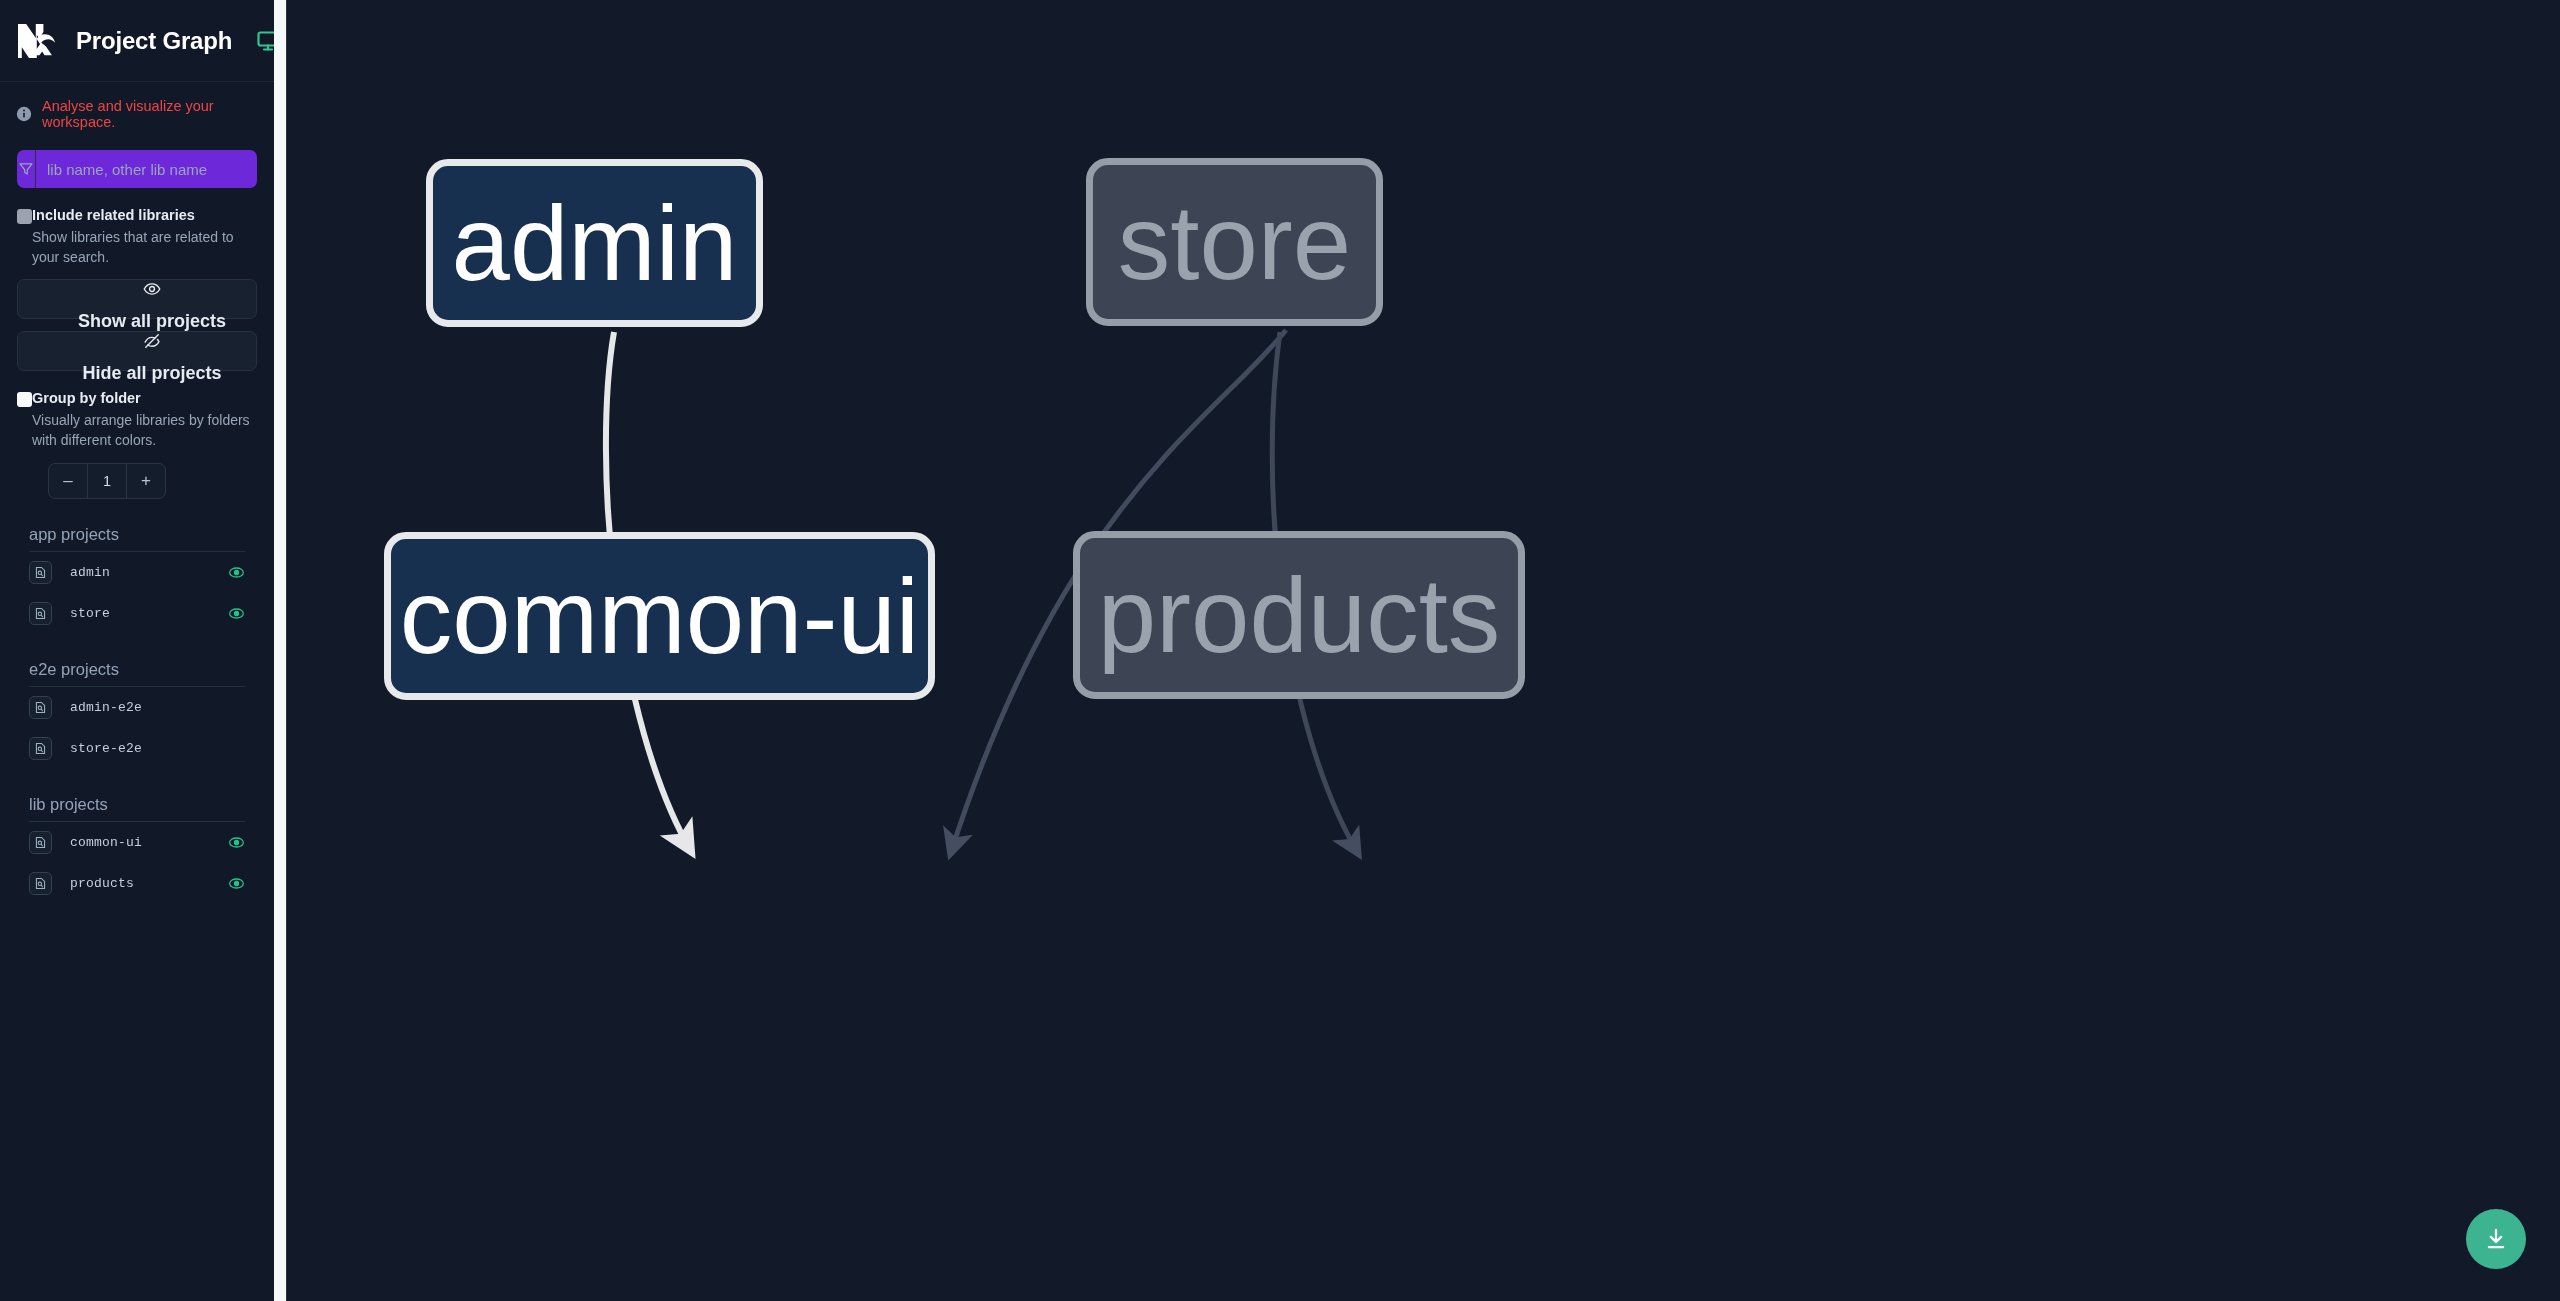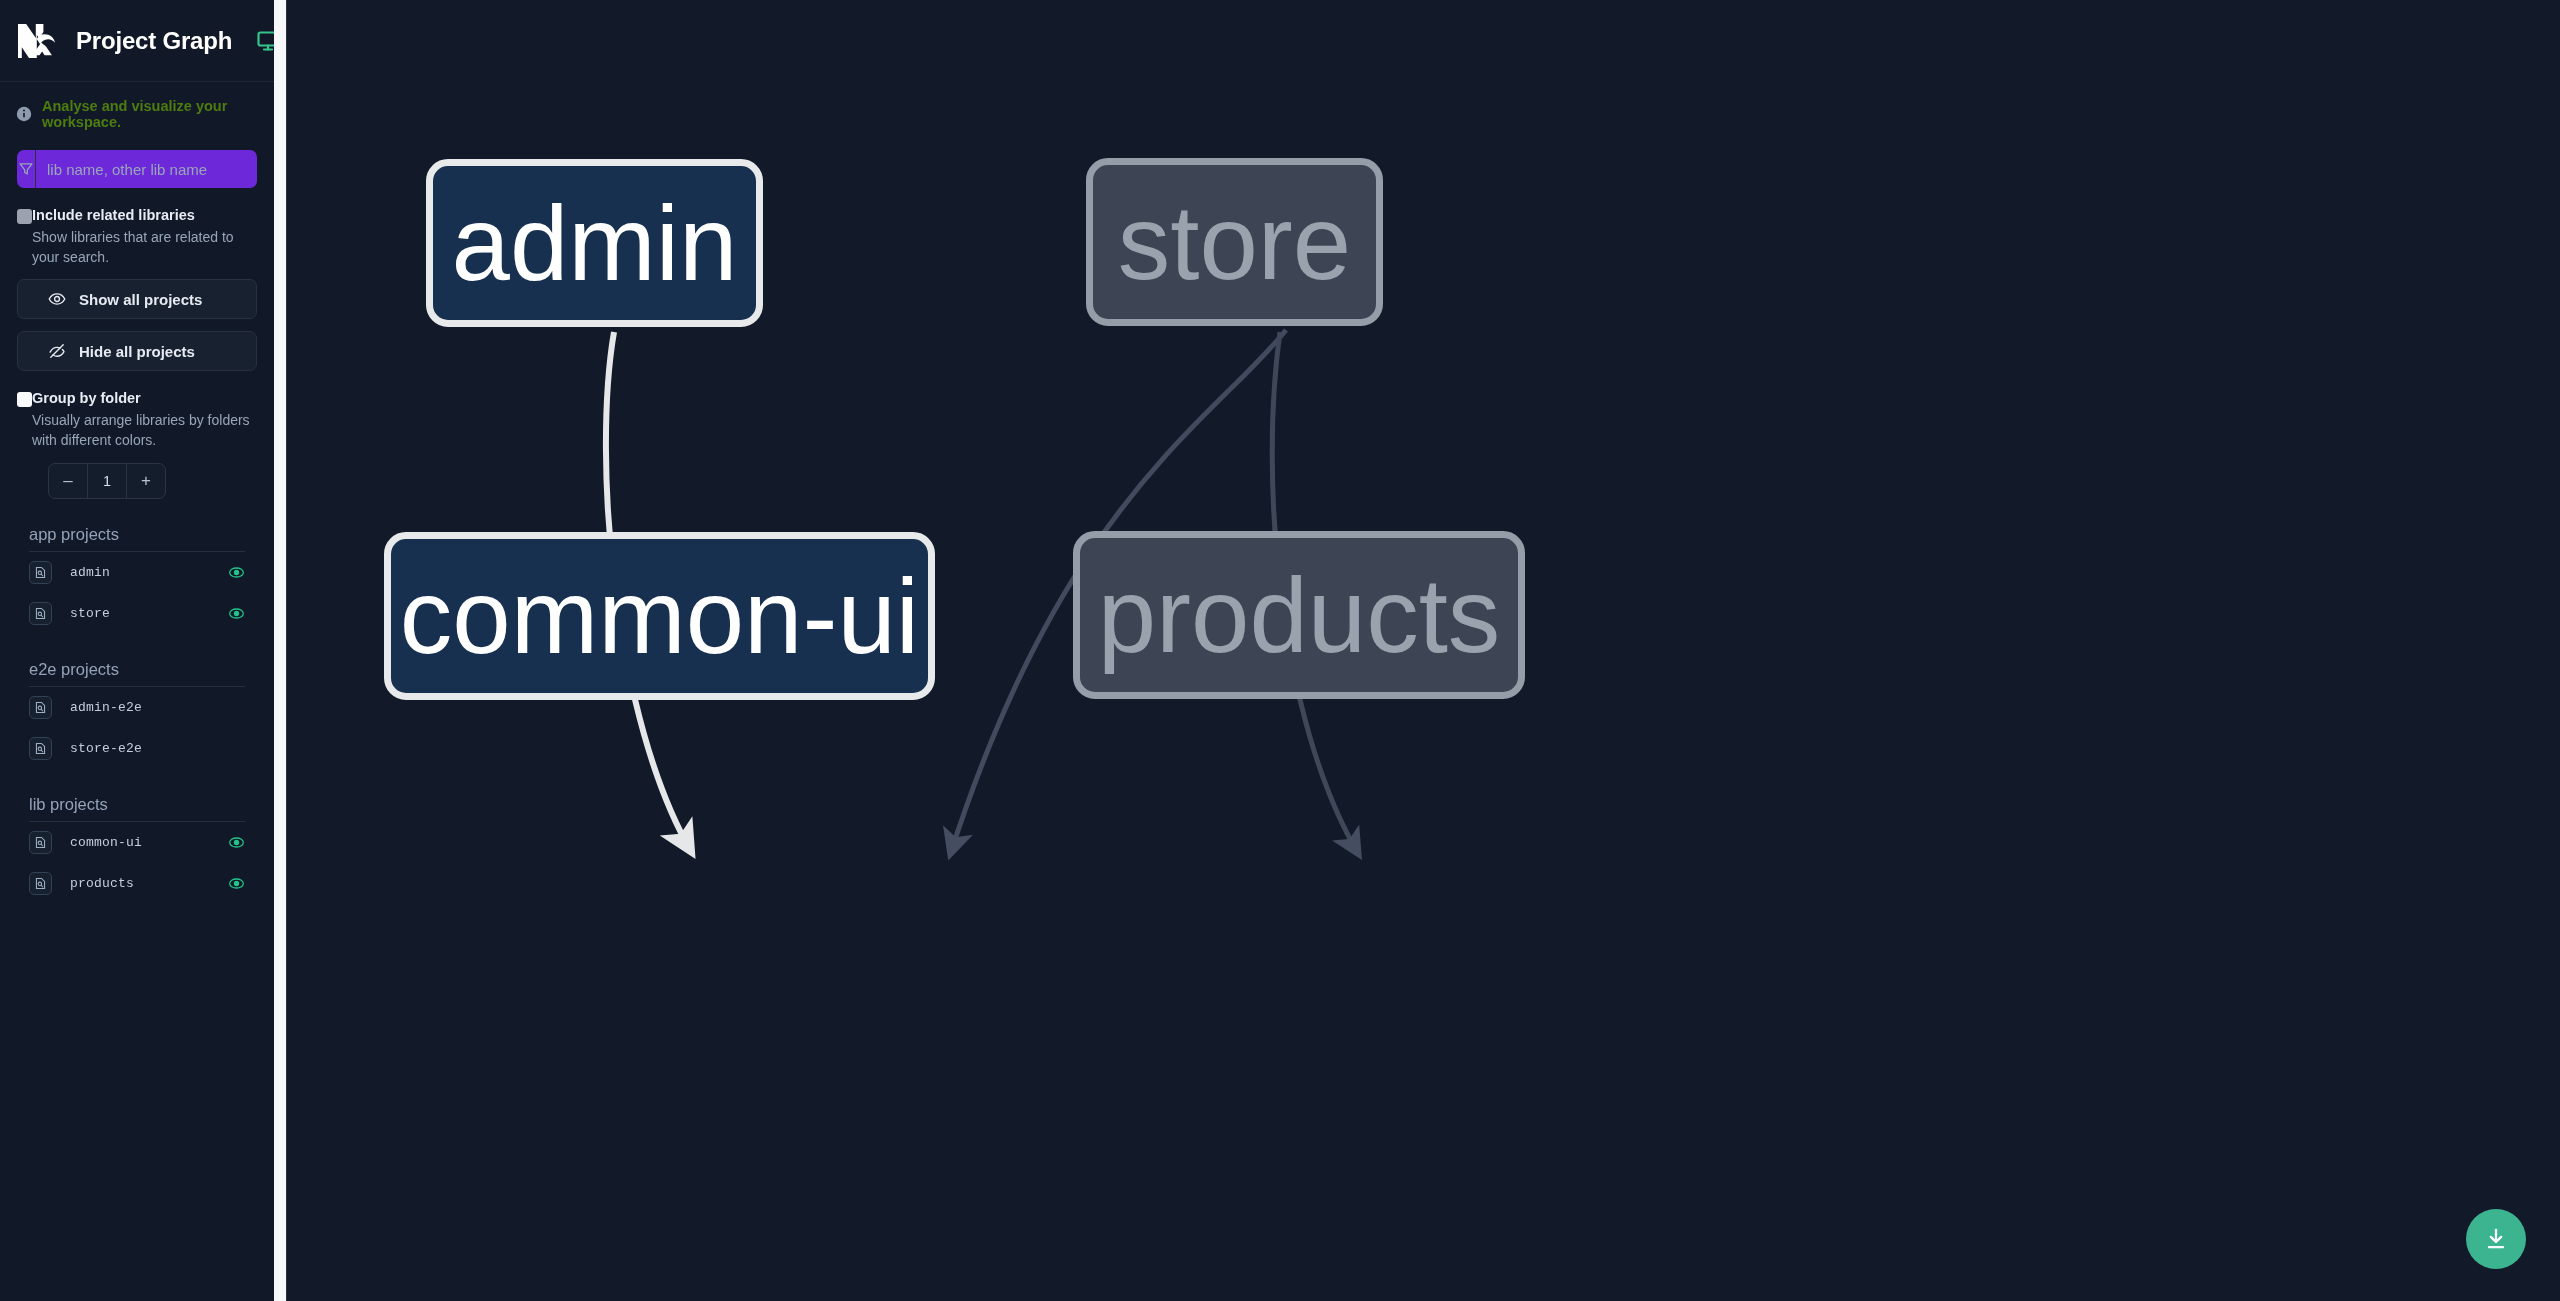--- a/index.html
+++ b/index.html
@@ -39,21 +39,21 @@
     font-size: 24px; font-weight: 700; color: #ffffff;
     letter-spacing: -0.2px; white-space: nowrap;
   }
   .monitor-icon { margin-left: 10px; width: 24px; height: 24px; display:block; }
 
   .tagline-row {
     display: flex; align-items: center; gap: 10px;
     padding: 16px 16px 10px 16px;
   }
   .info-icon { width: 16px; height: 16px; flex: 0 0 16px; display:block; }
-  .tagline-text { font-size: 14.5px; color: #4d7c0f; font-weight: bold; }
+  .tagline-text { font-size: 14.5px; color: #ef4444; }
 
   .search-wrap { padding: 10px 17px 0 17px; }
   .search-box {
     display: flex; align-items: stretch;
     height: 38px;
     background: #6d28d9;
     border-radius: 7px;
     overflow: hidden;
   }
   .search-icon-cell {
@@ -90,23 +90,24 @@
   .opt-desc { font-size: 14px; color: #98a6b8; line-height: 1.45; margin-top: 1px; }
 
   .btn-wrap { padding: 0 17px; }
   .pill-btn {
     width: 100%; height: 40px; margin-top: 12px;
     display: flex; align-items: center; gap: 13px;
     padding-left: 30px;
     background: #18212f;
     border: 1px solid #27313f;
     border-radius: 7px;
-    color: #e6ebf2; font-size: 15px; font-weight: 700;
+    color: #e6ebf2; font-size: 18px; font-weight: 700;
     font-family: "Liberation Sans", sans-serif;
     cursor: pointer;
+    flex-direction: column;
   }
   .pill-btn svg { width: 18px; height: 18px; display:block; flex:0 0 18px; }
 
   .stepper {
     display: flex; margin: 13px 0 0 48px;
     border: 1px solid #2a3442; border-radius: 7px;
     overflow: hidden; width: 118px; height: 36px;
     background: #141d2b;
   }
   .step-btn {

